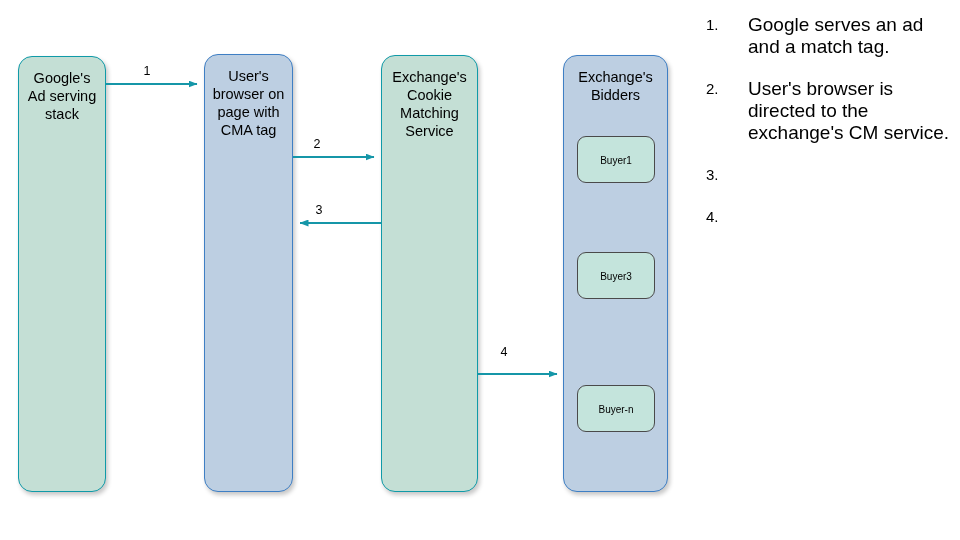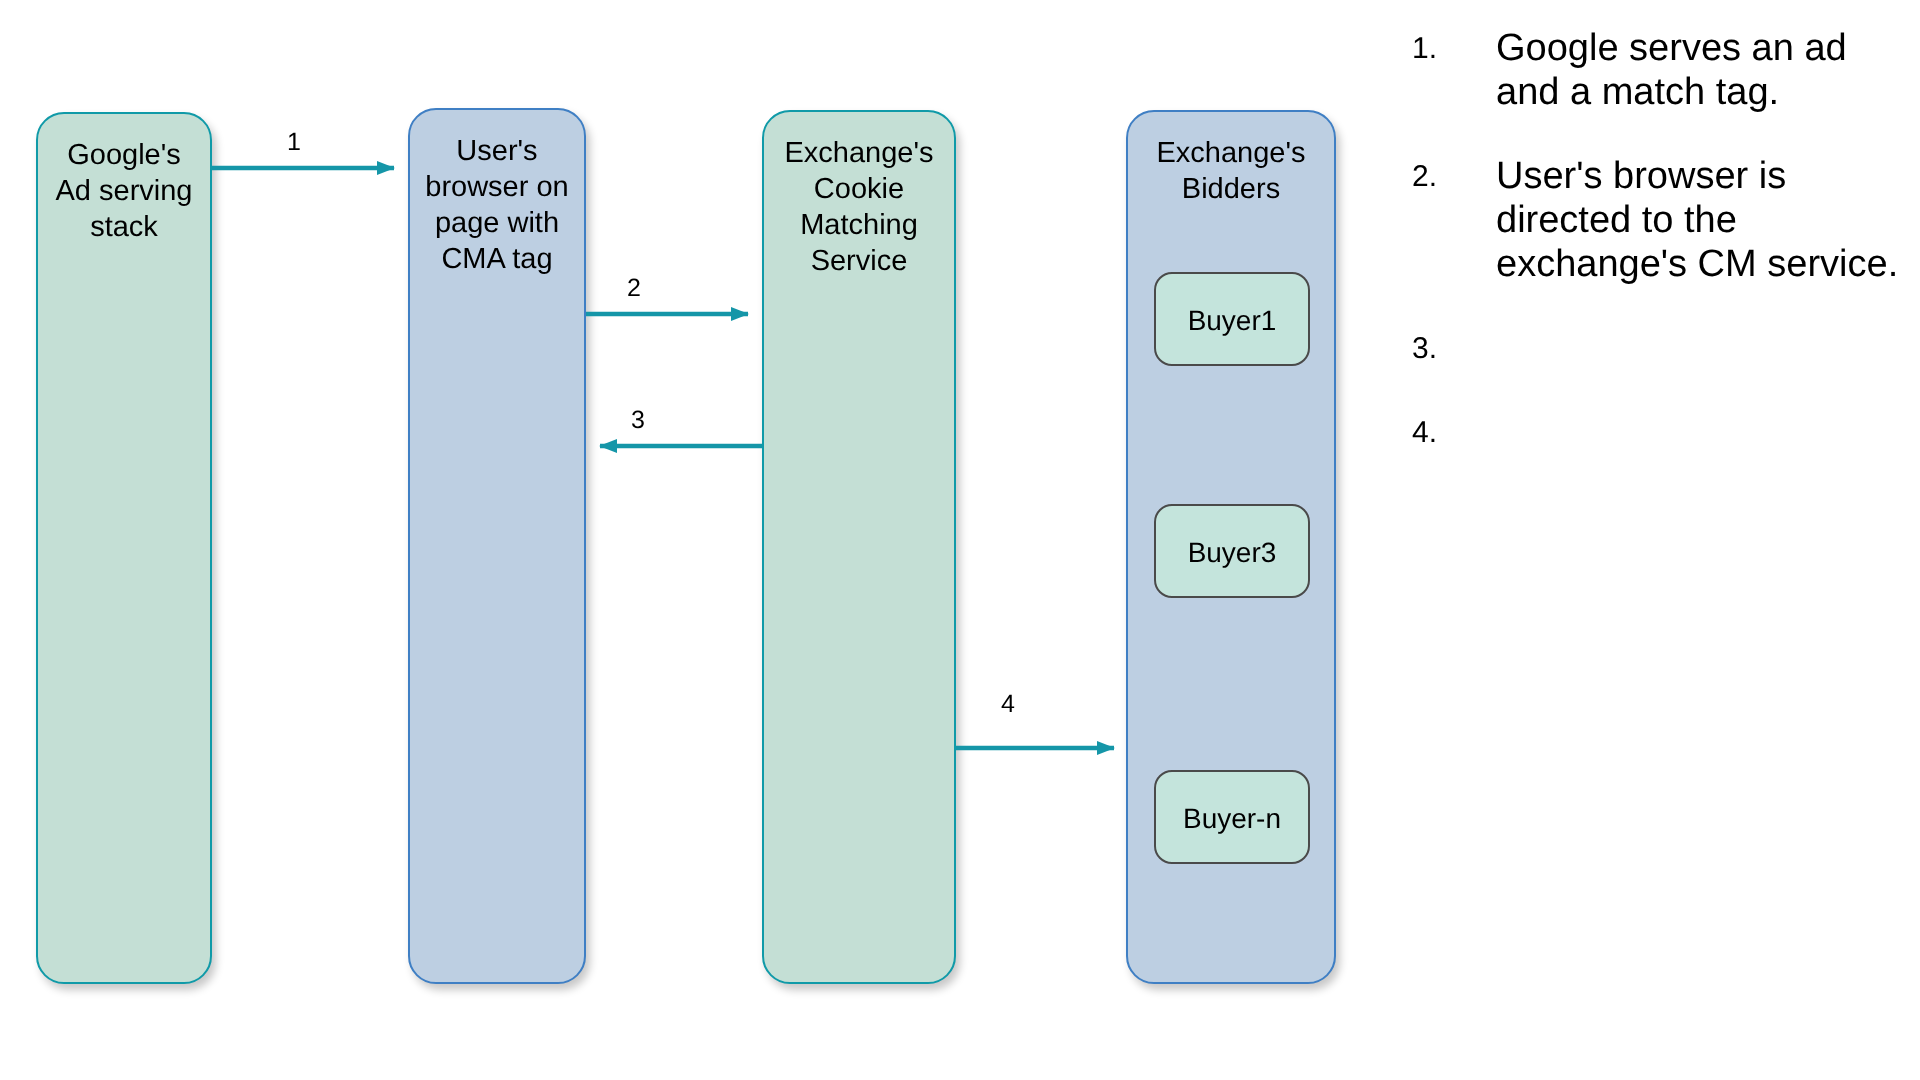--- a/index.html
+++ b/index.html
@@ -56,21 +56,21 @@
   
   .buyer-box {
     position: absolute;
     box-sizing: border-box;
     width: 78px;
     height: 47px;
     left: 577px;
     background: #c4e4dc;
     border: 1px solid #4a4a4a;
     border-radius: 9px;
-    font-size: 14px;
+    font-size: 10px;
     line-height: 47px;
     text-align: center;
   }
   #buyer-1 { top: 136px; }
   #buyer-2 { top: 194px; }
   #buyer-3 { top: 252px; }
   #buyer-n { top: 385px; }
 
   
   .arrow-svg {

